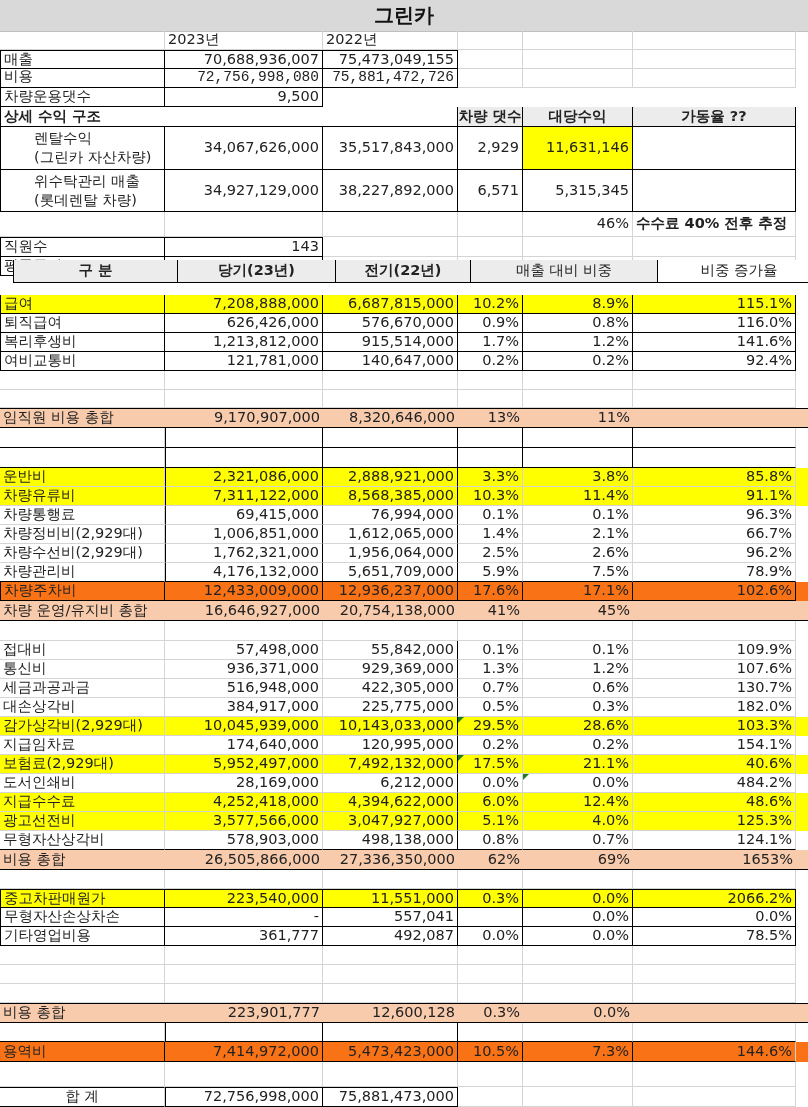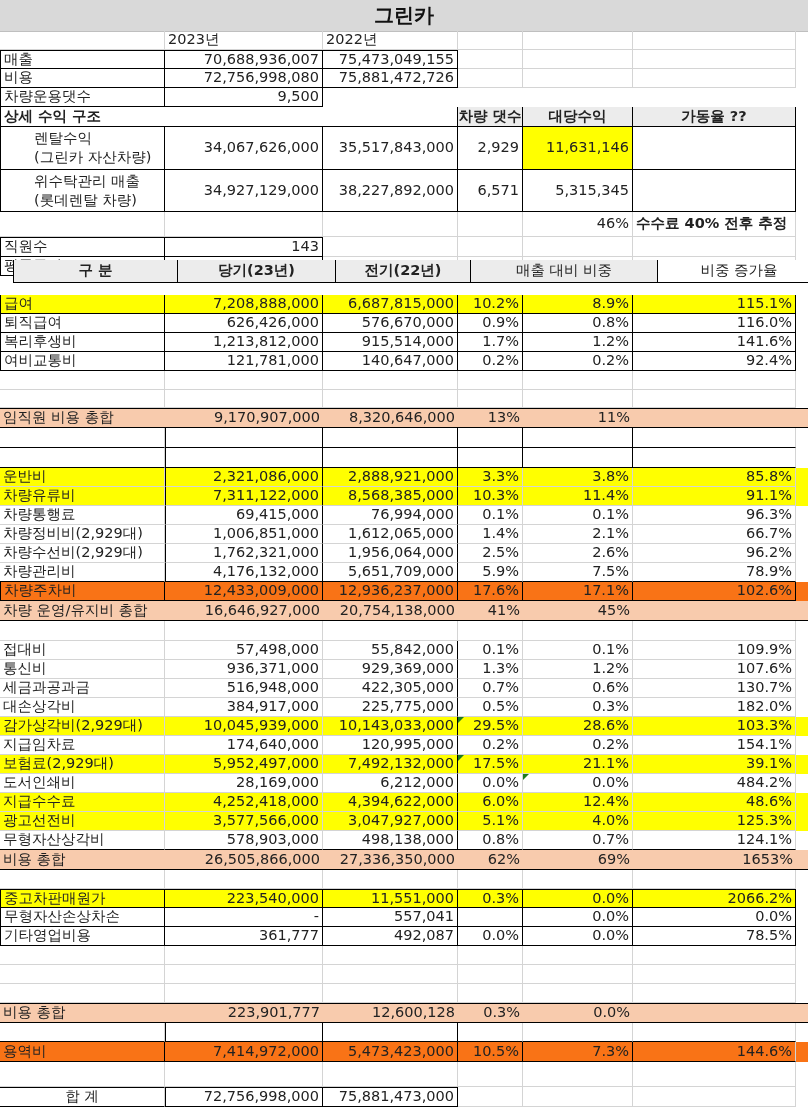--- a/index.html
+++ b/index.html
@@ -43,21 +43,21 @@
 
   <div class="row" style="top:50px;height:19px;">
     <div class="cell A l bl bt bb br">매출</div>
     <div class="cell B r bt bb br">70,688,936,007</div>
     <div class="cell C r bt bb br">75,473,049,155</div>
     <div class="cell D"></div>
     <div class="cell E"></div>
     <div class="cell F"></div>
   </div>
 
-  <div class="row" style="top:69px;height:19px;">
+  <div class="row" style="top:69px;height:19px;font-family:Liberation Mono, monospace;">
     <div class="cell A l bl bb br">비용</div>
     <div class="cell B r bb br">72,756,998,080</div>
     <div class="cell C r bb br">75,881,472,726</div>
     <div class="cell D"></div>
     <div class="cell E"></div>
     <div class="cell F"></div>
   </div>
 
   <div class="row" style="top:88px;height:19px;">
     <div class="cell A l bl bb br">차량운용댓수</div>
@@ -326,21 +326,21 @@
     <div class="cell D r">0.2%</div>
     <div class="cell E r">0.2%</div>
     <div class="cell F r">154.1%</div>
   </div>
   <div class="row yellow" style="top:755px;height:19px;">
     <div class="cell A l">보험료(2,929대)</div>
     <div class="cell B r">5,952,497,000</div>
     <div class="cell C r br">7,492,132,000</div>
     <div class="cell D r tri">17.5%</div>
     <div class="cell E r">21.1%</div>
-    <div class="cell F r">39.1%</div>
+    <div class="cell F r">40.6%</div>
   </div>
   <div class="row" style="top:774px;height:19px;">
     <div class="cell A l">도서인쇄비</div>
     <div class="cell B r">28,169,000</div>
     <div class="cell C r br">6,212,000</div>
     <div class="cell D r">0.0%</div>
     <div class="cell E r tri">0.0%</div>
     <div class="cell F r">484.2%</div>
   </div>
   <div class="row yellow" style="top:793px;height:19px;">

